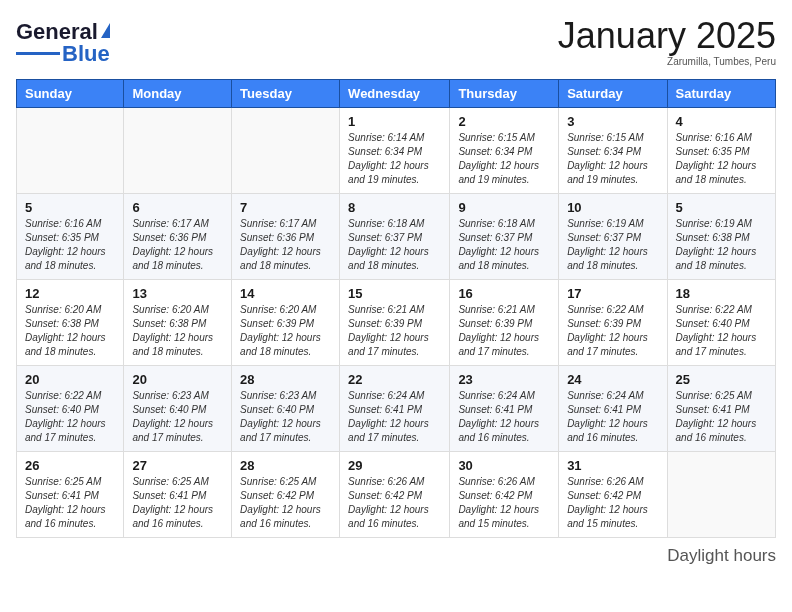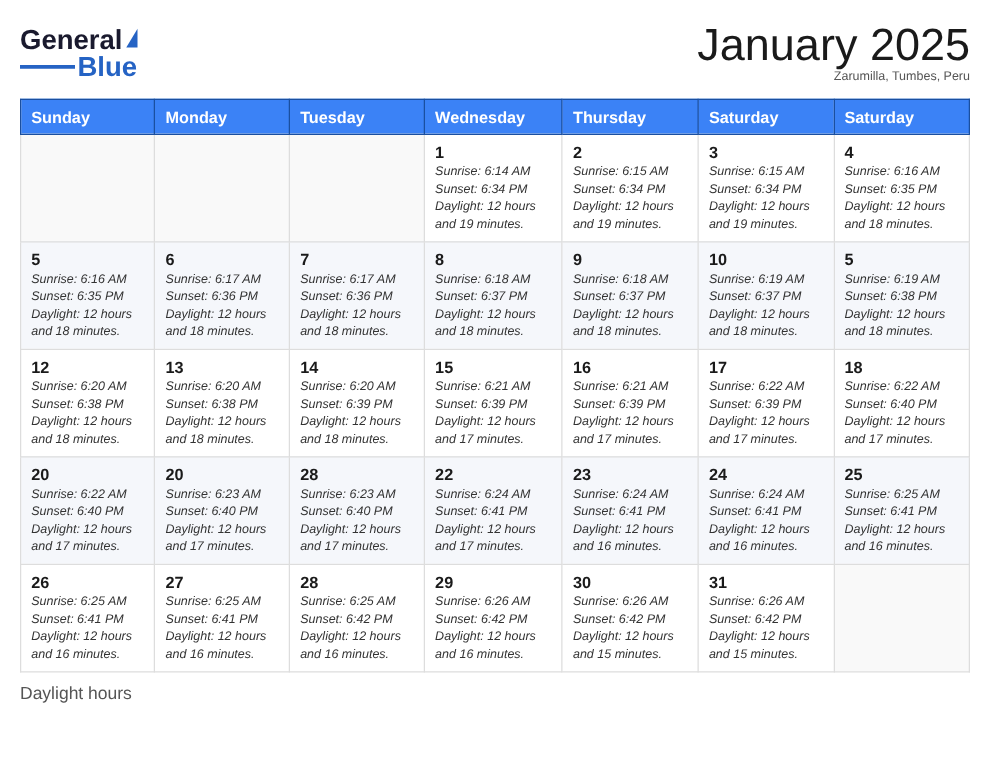--- a/index.html
+++ b/index.html
@@ -70,22 +70,23 @@
       color: #333;
       font-size: 10px;
       line-height: 1.4;
       font-style: italic;
     }
     .empty-cell {
       background: #f9f9f9;
     }
     .footer-note {
       margin-top: 8px;
-      font-size: 14px;
+      font-size: 17px;
       color: #555;
+      text-align: right;
     }
   </style>
 </head>
 <body>
 
 <div class="header">
   <div class="logo">
     <div style="display:flex;align-items:center;">
       <span style="font-size:22px;font-weight:bold;color:#1a1a2e;">General</span>
       <span style="display:inline-block;width:0;height:0;border-left:9px solid transparent;border-bottom:15px solid #2563c4;margin-left:3px;margin-bottom:2px;"></span>

